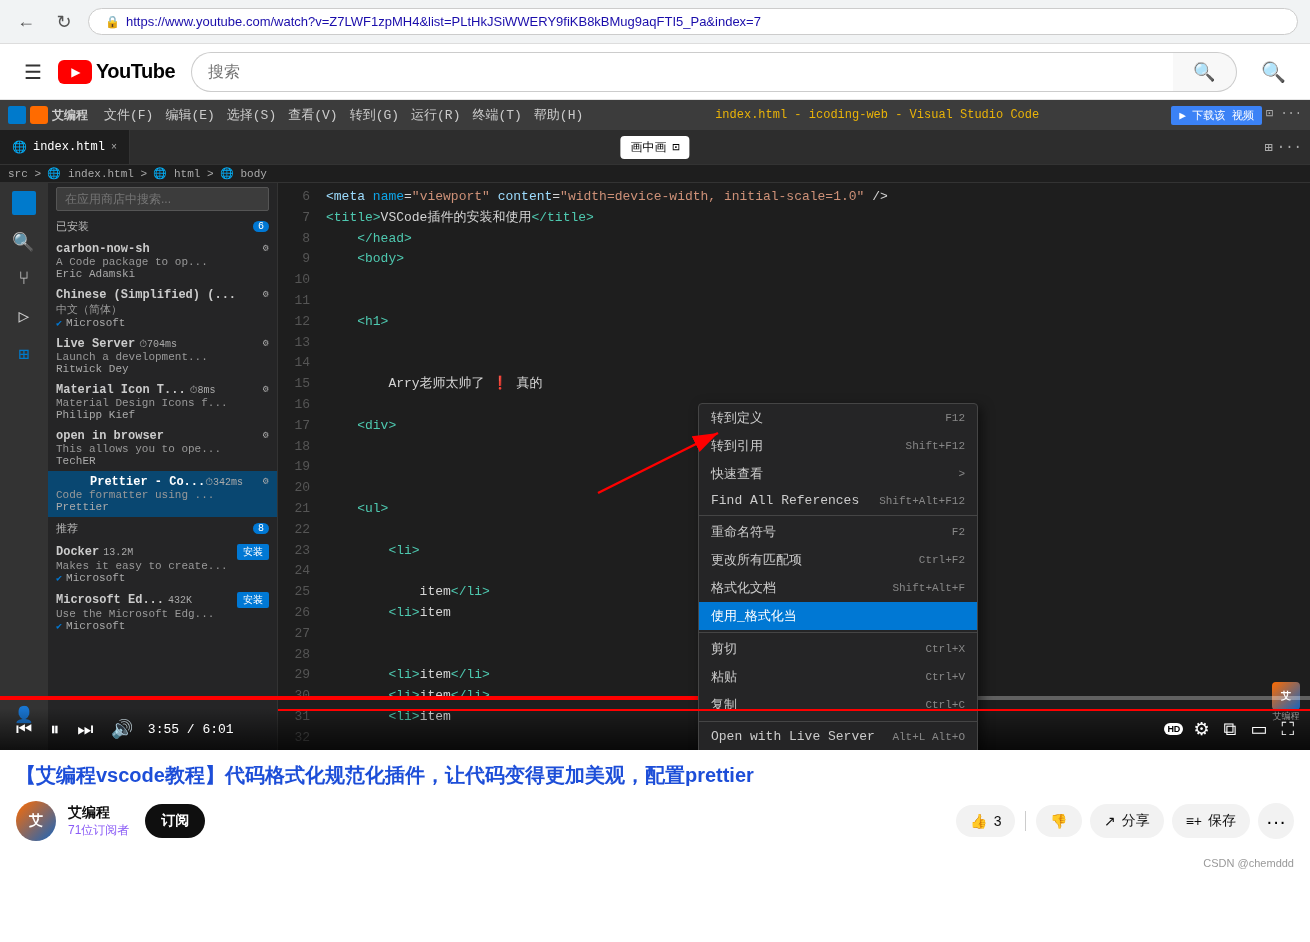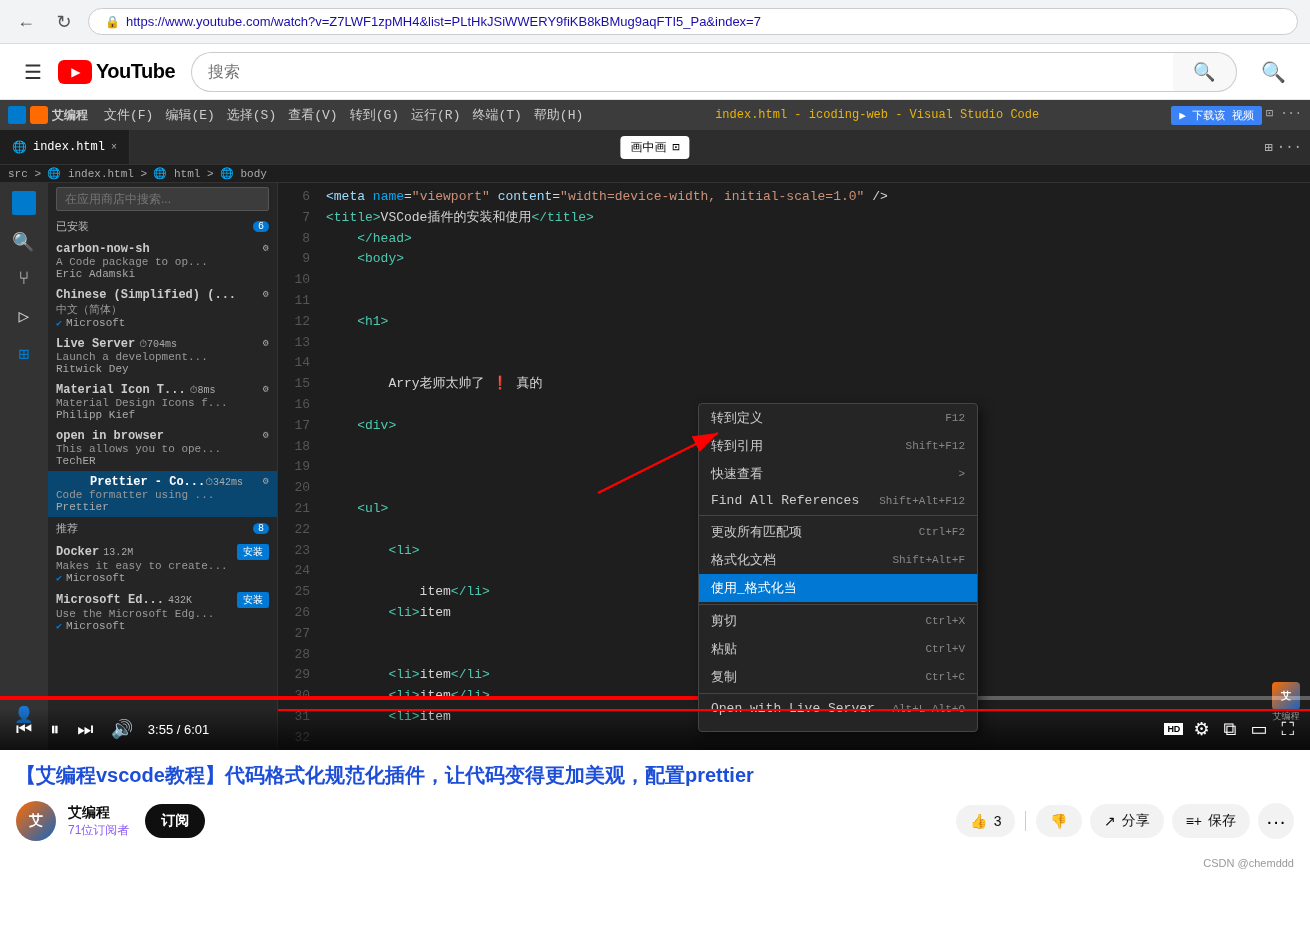--- a/index.html
+++ b/index.html
@@ -309,25 +309,25 @@
     }
     .progress-bar-fill {
       height: 100%;
       background: #f00;
       width: 66%;
     }
     .ctrl-btn {
       background: none; border: none; color: #fff;
       font-size: 18px; cursor: pointer; padding: 2px 4px;
     }
-    .time-display { color: #fff; font-size: 13px; }
+    .time-display { color: #fff; font-size: 13px; font-family: Liberation Mono, monospace; }
     .ctrl-right { margin-left: auto; display: flex; gap: 6px; align-items: center; }
     .hd-badge {
       background: #fff; color: #000; font-size: 9px; font-weight: bold;
-      padding: 1px 3px; border-radius: 0;
+      padding: 1px 3px; border-radius: 6px;
     }
 
     
     .video-info {
       padding: 12px 16px;
       background: #fff;
     }
     .video-title {
       font-size: 20px;
       font-weight: 700;
@@ -656,20 +656,24 @@
           </div>
           <div class="context-menu-item">
             <span>快速查看</span>
             <span class="submenu-arrow">&gt;</span>
           </div>
           <div class="context-menu-item">
             <span>Find All References</span>
             <span class="shortcut">Shift+Alt+F12</span>
           </div>
           <div class="context-menu-divider"></div>
+          <div class="context-menu-item">
+            <span>重命名符号</span>
+            <span class="shortcut">F2</span>
+          </div>
           <div class="context-menu-item">
             <span>更改所有匹配项</span>
             <span class="shortcut">Ctrl+F2</span>
           </div>
           <div class="context-menu-item">
             <span>格式化文档</span>
             <span class="shortcut">Shift+Alt+F</span>
           </div>
           <div class="context-menu-item highlighted">
             <span>使用_格式化当</span>

